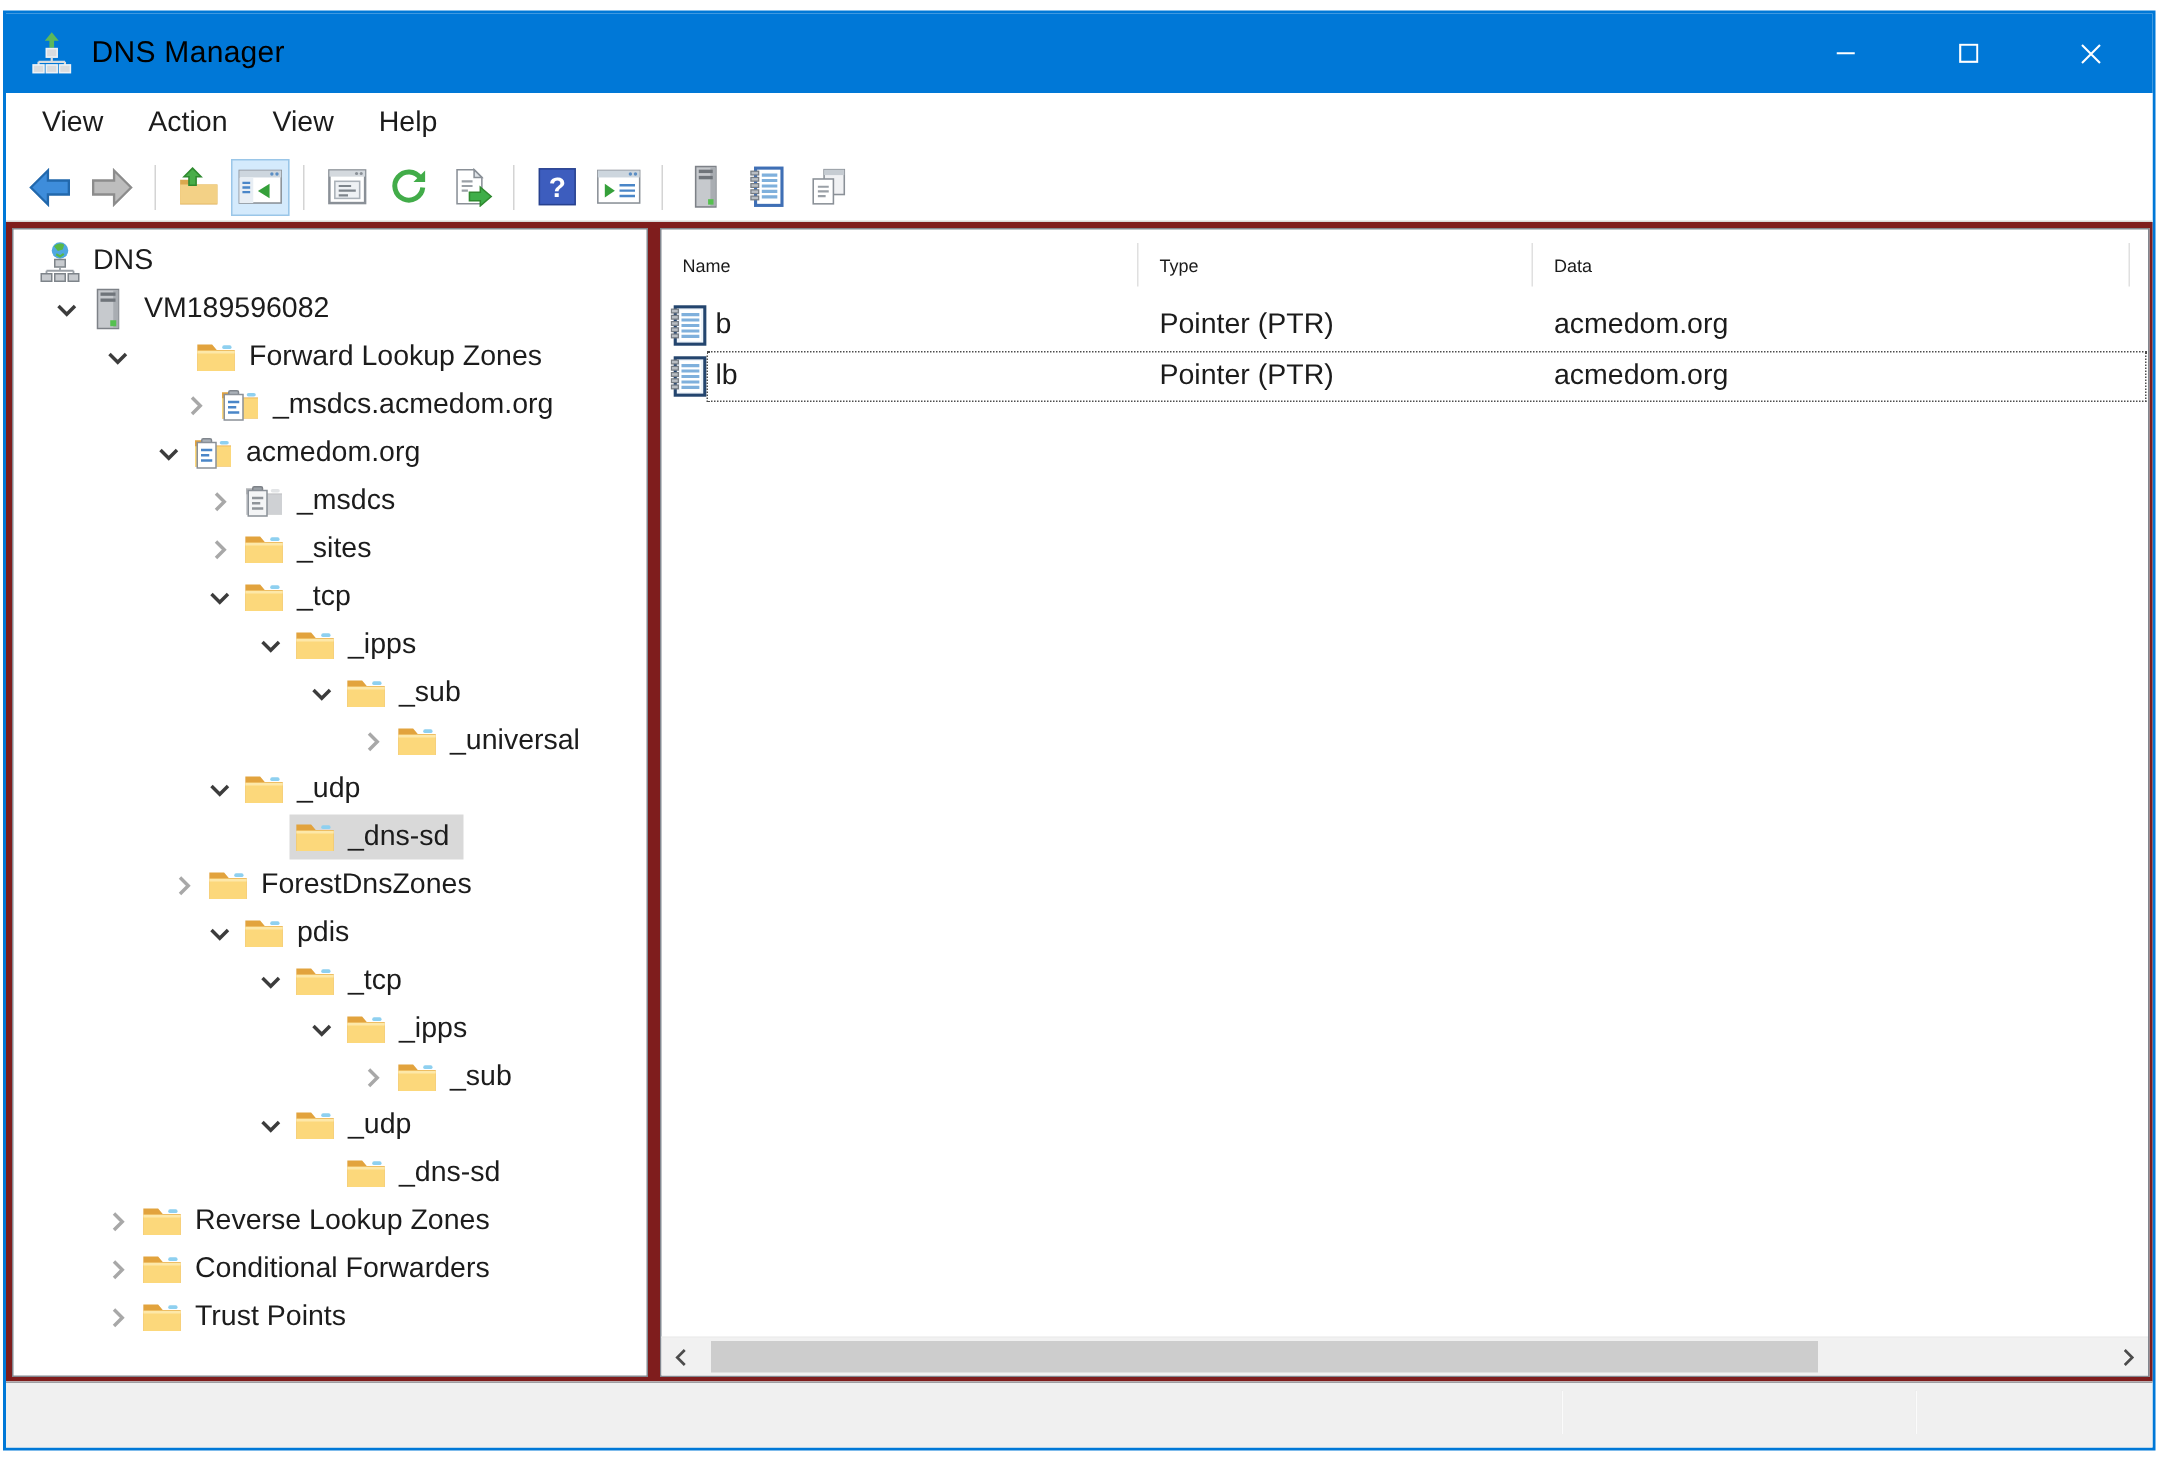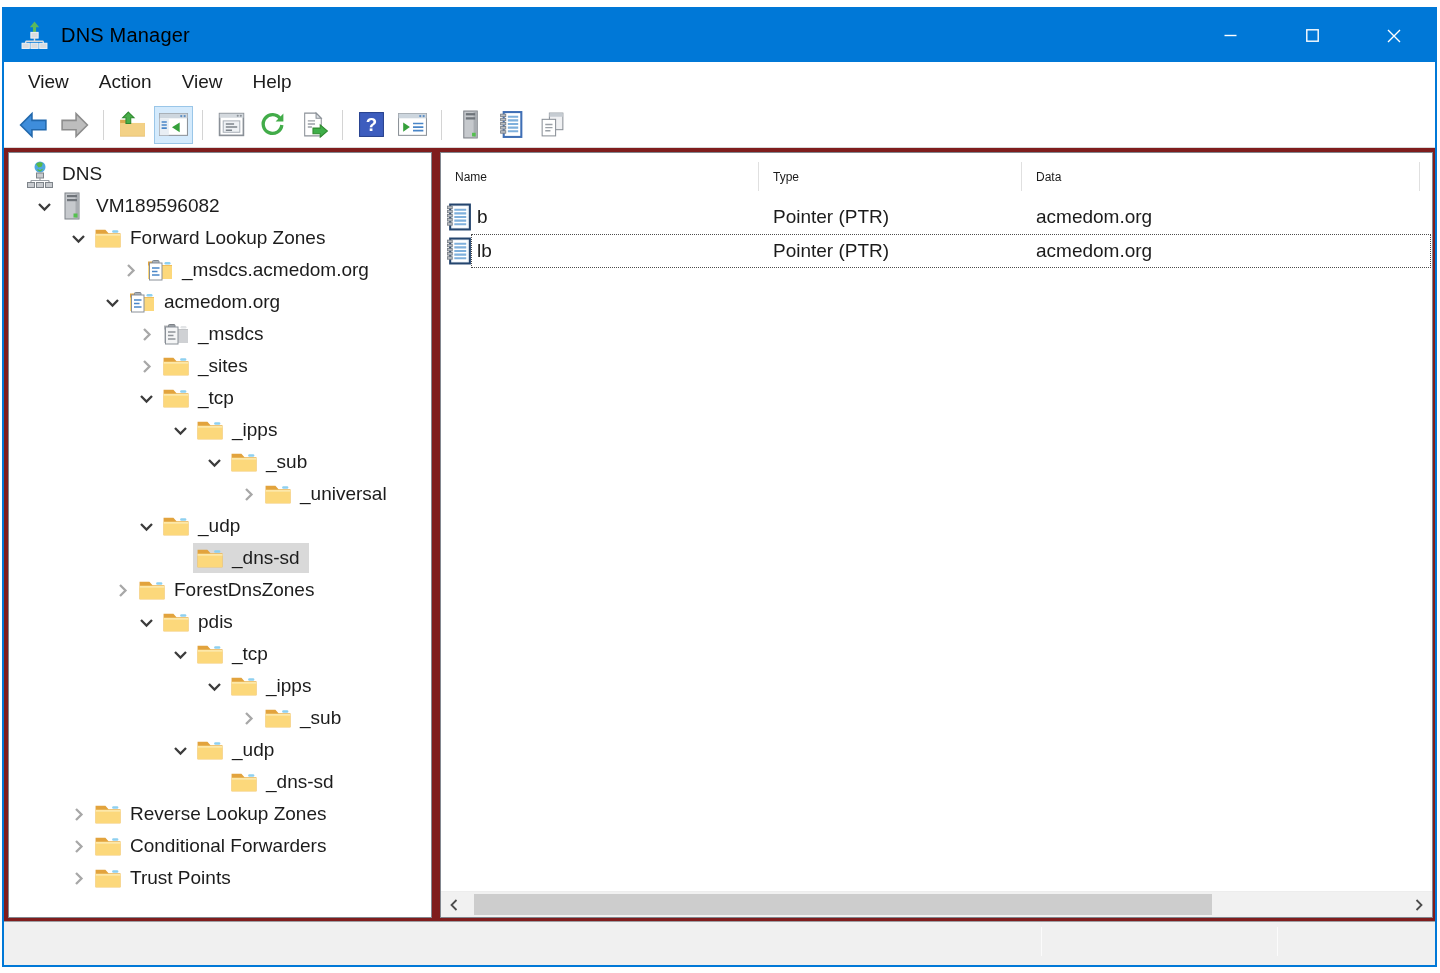--- a/index.html
+++ b/index.html
@@ -290,21 +290,21 @@
                 <rect x="5" y="1" width="14" height="26" fill="#c6c9cd" stroke="#7d8187"></rect>
      <rect x="15.5" y="1.5" width="3.5" height="25" fill="#a9adb2"></rect>
      <rect x="7" y="3" width="10" height="2.2" fill="#6f747a"></rect>
      <rect x="7" y="7" width="10" height="2.2" fill="#6f747a"></rect>
      <rect x="13.5" y="21.5" width="4" height="4" fill="#55c04f"></rect>
               </svg>
             </span>
             <span>VM189596082</span>
           </span>
         </div>
-        <div class="tree-row" style="padding-left: 56px;">
+        <div class="tree-row" style="padding-left: 56px; gap: 36px;">
           <span class="expander">
             <svg width="21" height="21" viewBox="0 0 21 21" xmlns="http://www.w3.org/2000/svg">
               <path d="M5 8l5.5 5.5L16 8" fill="none" stroke="#3c3c3c" stroke-width="2.3"></path>
             </svg>
           </span>
           <span class="node">
             <span class="tree-icon">
               <svg width="28" height="24" viewBox="0 0 27 23" xmlns="http://www.w3.org/2000/svg">
                 <path d="M1.5 3.5h9.5l3 3.5h11.5v13.5H1.5z" fill="#e2a33d"></path>
      <rect x="17.5" y="4" width="6" height="2.4" rx="1.2" fill="#8ed0f0"></rect>

